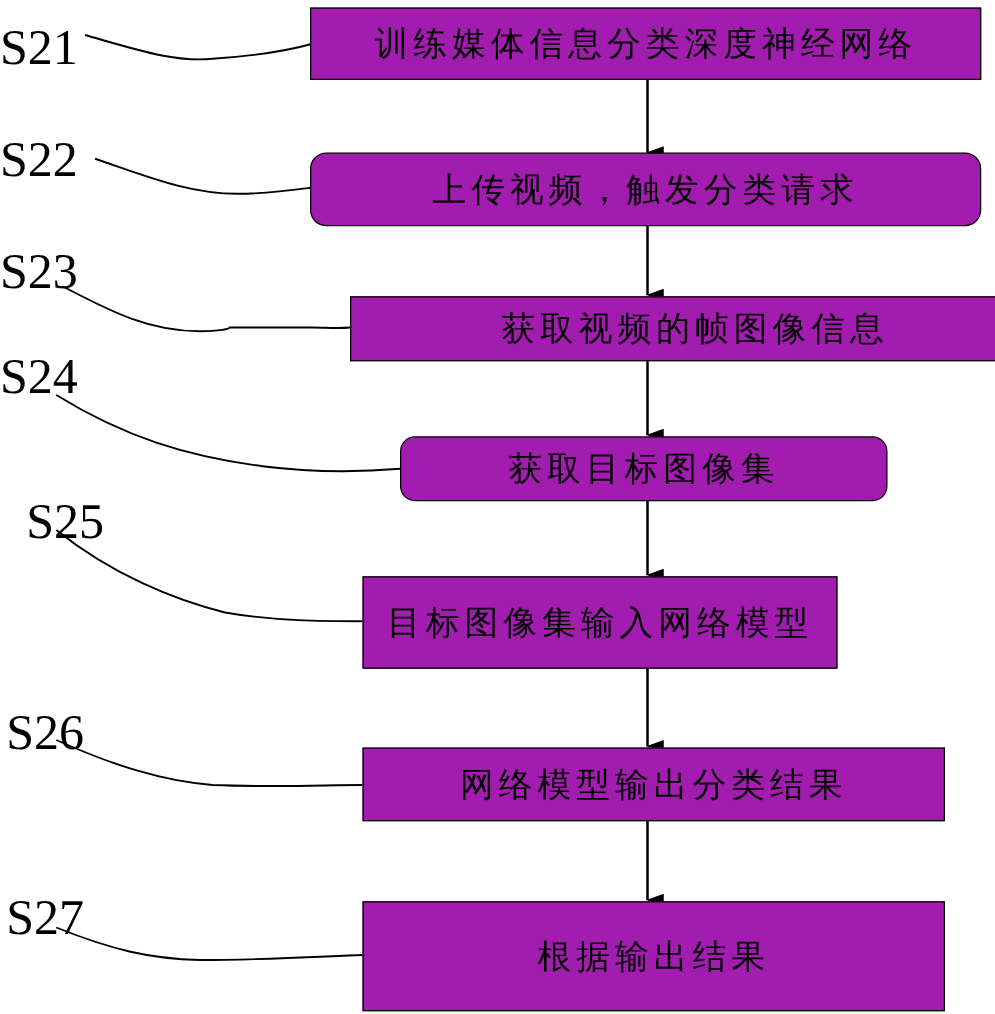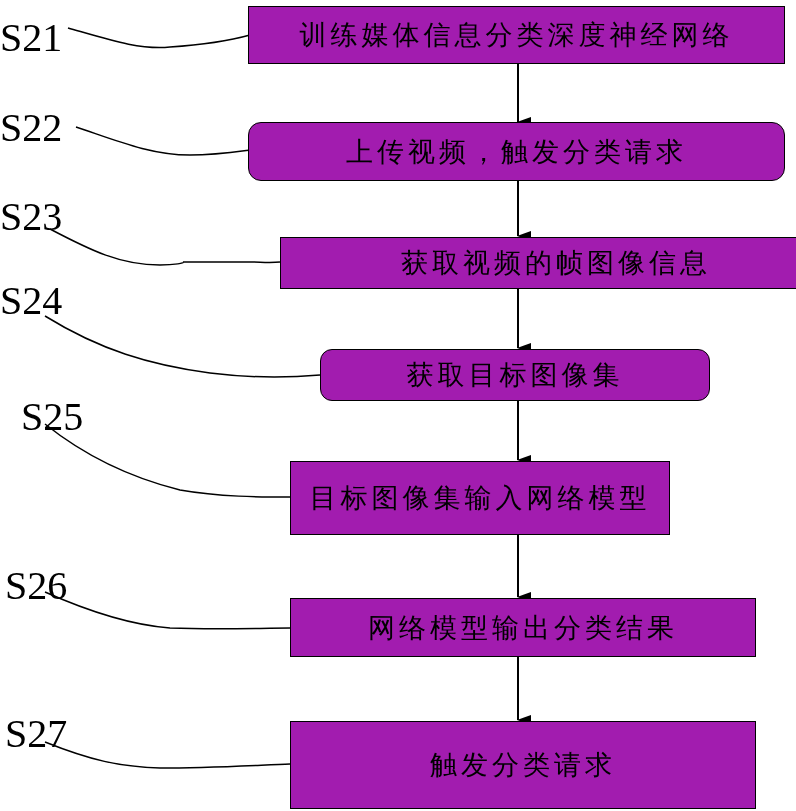--- a/index.html
+++ b/index.html
@@ -58,14 +58,14 @@
 <div class="box" style="left:320px;top:349px;width:390px;height:52px;border-radius:12px;">
   <span>获取目标图像集</span>
 </div>
 <div class="box" style="left:290px;top:461px;width:380px;height:74px;text-align:right;">
   <span>目标图像集输入网络模型</span>
 </div>
 <div class="box" style="left:290px;top:598px;width:466px;height:59px;">
   <span>网络模型输出分类结果</span>
 </div>
 <div class="box" style="left:290px;top:721px;width:466px;height:88px;">
-  <span>触发分类请求</span>
+  <span>根据输出结果</span>
 </div>
 
 </body></html>

